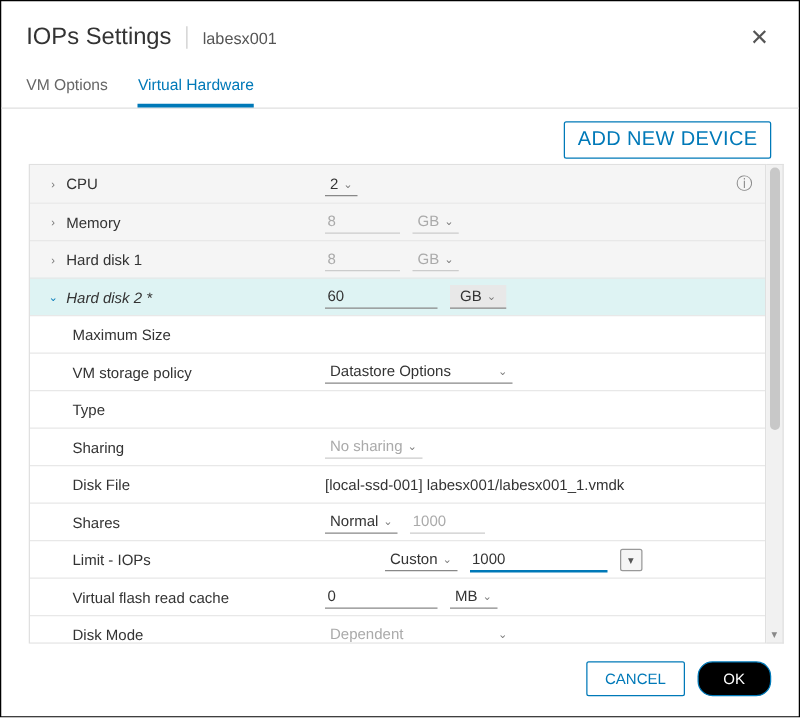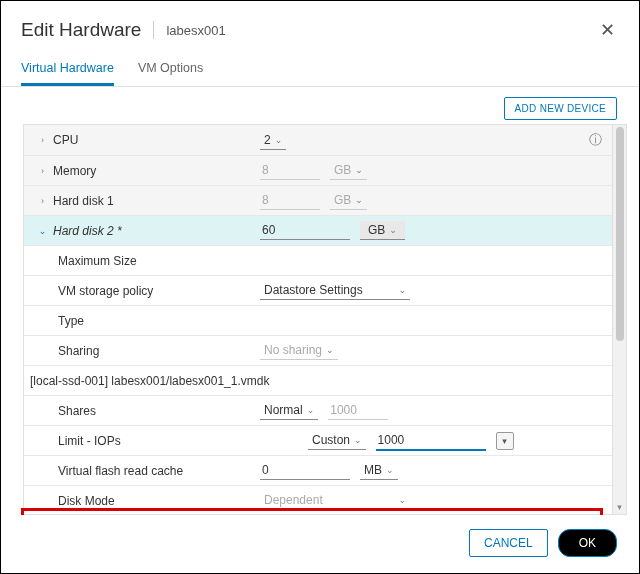--- a/index.html
+++ b/index.html
@@ -7,21 +7,21 @@
   .frame { width: 640px; height: 574px; border: 1px solid #000; position: relative; display: flex; flex-direction: column; }
   .dlg-header { padding: 14px 20px 8px 20px; display: flex; align-items: center; }
   .dlg-title { font-size: 19px; font-weight: 400; color: #333; }
   .vdiv { display:inline-block; width:1px; height:18px; background:#ccc; margin: 0 12px; vertical-align: middle;}
   .subtitle { font-size: 13px; color: #555; }
   .close-btn { margin-left: auto; color: #555; font-size: 18px; cursor: pointer; padding: 4px; }
   .tabs { padding: 0 20px; border-bottom: 1px solid #e0e0e0; display:flex; gap: 24px; }
   .tab { font-size: 12.5px; color: #666; padding: 8px 0; cursor:pointer; border-bottom: 3px solid transparent; }
   .tab.active { color: #0079b8; border-bottom-color: #0079b8; }
   .toolbar { padding: 10px 22px 4px 22px; display:flex; justify-content: flex-end; }
-  .btn-outline { border: 1px solid #0079b8; color:#0079b8; background:#fff; font-size:10px; letter-spacing: .3px; padding: 5px 10px; cursor:pointer; border-radius:2px; }
+  .btn-outline { border: 1px solid #0079b8; color:#0079b8; background:#fff; font-size:16px; letter-spacing: .3px; padding: 5px 10px; cursor:pointer; border-radius:2px; }
   .body { flex:1; padding: 0 12px 0 22px; overflow:hidden; position:relative; }
   .scroll-wrap { position:relative; height: 100%; display:flex; }
   .panel { flex:1; border:1px solid #e0e0e0; overflow:hidden; }
   .row { display:flex; align-items:center; border-top:1px solid #e8e8e8; height:30px; font-size:12px; color:#333; }
   .row:first-child { border-top:none; }
   .row .label-col { width: 230px; padding-left: 14px; display:flex; align-items:center; gap:6px; white-space:nowrap; }
   .row .val-col { flex:1; display:flex; align-items:center; gap:10px; padding-left:6px; }
   .row.group { background:#f5f5f5; }
   .row.expanded { background:#def3f3; }
   .row.sub .label-col { padding-left: 34px; }
@@ -46,29 +46,29 @@
   .footer { padding: 14px 22px 16px 22px; display:flex; justify-content:flex-end; gap:10px; }
   .btn-cancel { background:#fff; border:1px solid #0079b8; color:#0079b8; font-size:12px; padding:6px 14px; cursor:pointer; border-radius:2px;}
   .btn-ok { background:#000000; border:1px solid #0079b8; color:#fff; font-size:12px; padding:6px 20px; cursor:pointer; border-radius:12px;}
   .italic { font-style: italic; }
 </style>
 </head>
 <body>
 <div class="frame">
 
   <div class="dlg-header">
-    <span class="dlg-title">Edit Hardware</span>
+    <span class="dlg-title">IOPs Settings</span>
     <span class="vdiv"></span>
     <span class="subtitle">labesx001</span>
     <span class="close-btn">✕</span>
   </div>
 
   <div class="tabs">
+    <div class="tab">VM Options</div>
     <div class="tab active">Virtual Hardware</div>
-    <div class="tab">VM Options</div>
   </div>
 
   <div class="toolbar">
     <button class="btn-outline">ADD NEW DEVICE</button>
   </div>
 
   <div class="body">
     <div class="scroll-wrap">
       <div class="panel">
 
@@ -133,21 +133,21 @@
               <span>Maximum Size</span>
             </div>
         </div>
 
         <div class="row sub">
           <div class="label-col">
               <span>VM storage policy</span>
             </div>
           <div class="val-col">
             <span class="sel-wide">
-              <span>Datastore Settings</span>
+              <span>Datastore Options</span>
                 <span class="chev">⌄</span>
             </span>
           </div>
         </div>
 
         <div class="row sub">
           <div class="label-col">
               <span>Type</span>
             </div>
         </div>
@@ -158,20 +158,23 @@
             </div>
           <div class="val-col">
             <span class="unit-sel disabled">
               <span>No sharing</span>
                 <span class="chev">⌄</span>
             </span>
           </div>
         </div>
 
         <div class="row sub">
+          <div class="label-col">
+              <span>Disk File</span>
+            </div>
           <div class="val-col">
               <span class="static-val">[local-ssd-001] labesx001/labesx001_1.vmdk</span>
             </div>
         </div>
 
         <div class="row sub">
           <div class="label-col">
               <span>Shares</span>
             </div>
           <div class="val-col">

